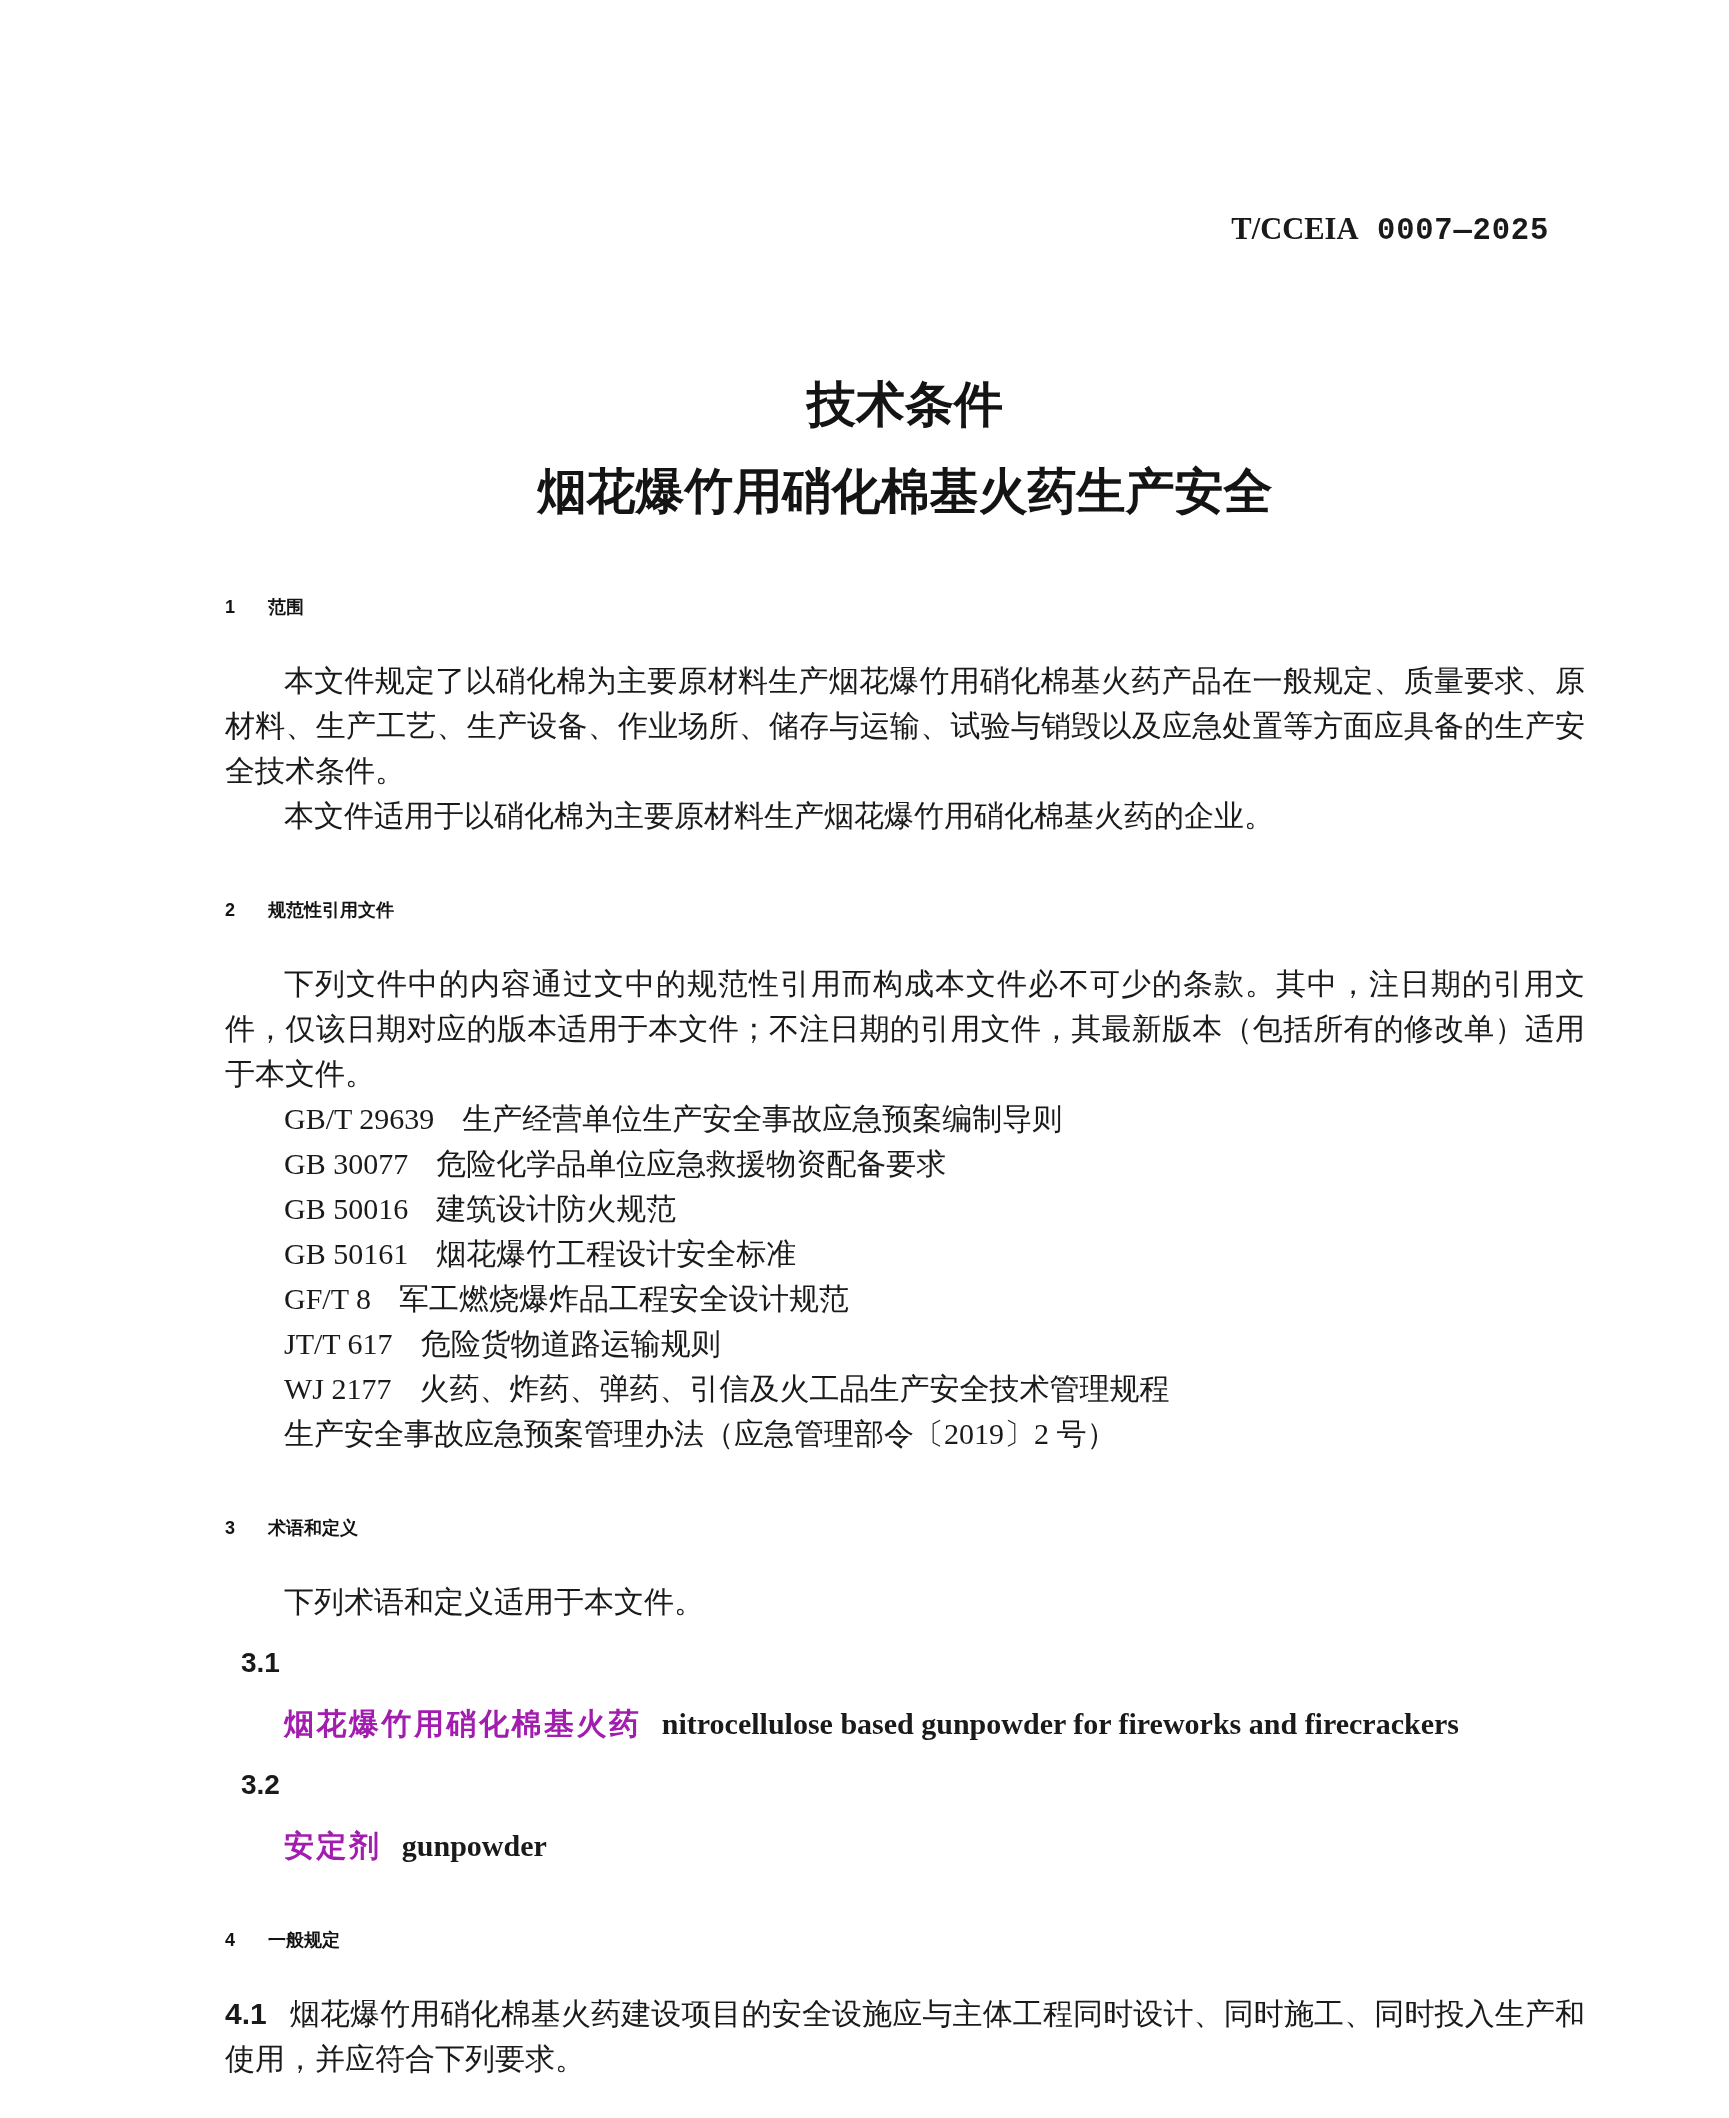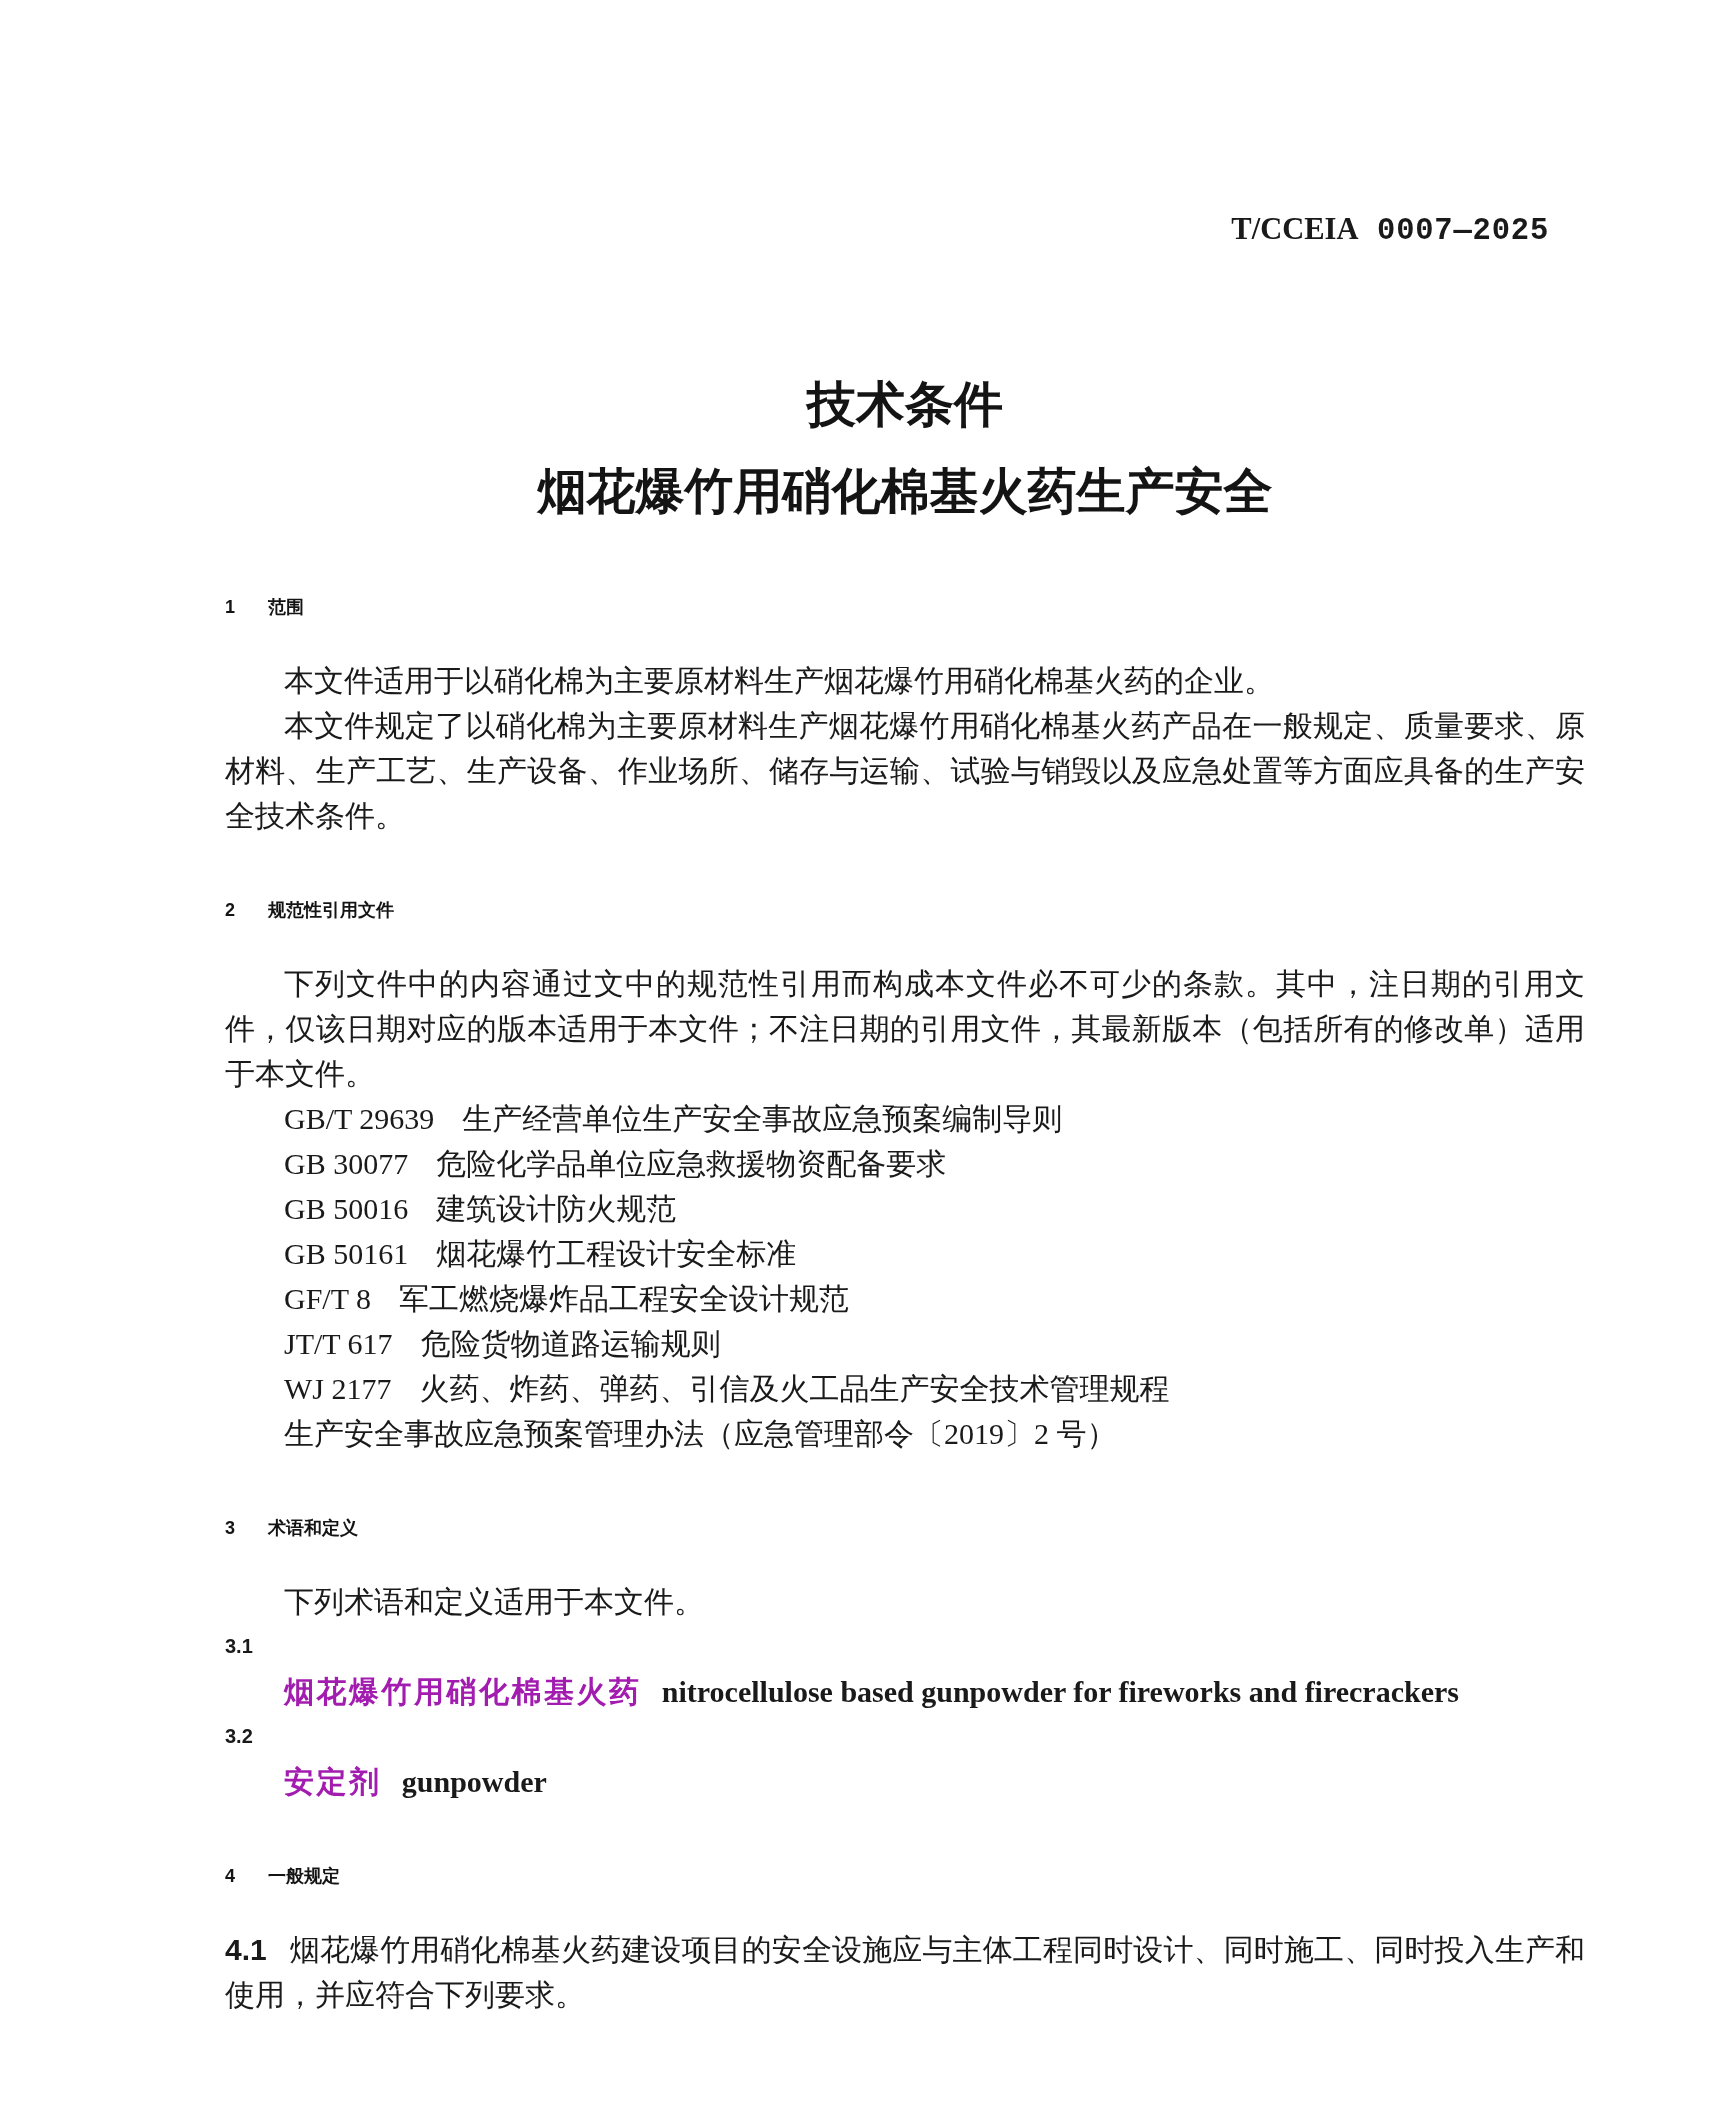--- a/index.html
+++ b/index.html
@@ -72,23 +72,23 @@
     font-size: 30px;
     line-height: 45px;
     padding-left: 59px;
     text-align: left;
   }
   .ref-code { margin-right: 28px; white-space: nowrap; text-align: center; }
   .ref-code:empty { display: none; }
 
   
   .clause-label {
-    margin: 0;
-    font-family: "Liberation Sans", "DejaVu Sans", sans-serif;
-    font-size: 20px;
+    margin: 16px;
+    font-family: "Liberation Sans", "DejaVu Sans", sans-serif;
+    font-size: 28px;
     line-height: 45px;
     font-weight: bold;
   }
 
   
   .term-line {
     margin: 0;
     padding-left: 59px;
     font-size: 30px;
     line-height: 45px;
@@ -129,22 +129,22 @@
 
   <h1 class="doc-title">
     <span class="title-line">技术条件</span>
     <span class="title-line">烟花爆竹用硝化棉基火药生产安全</span>
   </h1>
 
   <section>
     <h2 class="sec-heading">
       <span class="sec-num">1</span><span>范围</span>
     </h2>
+    <p class="para indent">本文件规定了以硝化棉为主要原材料生产烟花爆竹用硝化棉基火药产品在一般规定、质量要求、原材料、生产工艺、生产设备、作业场所、储存与运输、试验与销毁以及应急处置等方面应具备的生产安全技术条件。</p>
     <p class="para indent">本文件适用于以硝化棉为主要原材料生产烟花爆竹用硝化棉基火药的企业。</p>
-    <p class="para indent">本文件规定了以硝化棉为主要原材料生产烟花爆竹用硝化棉基火药产品在一般规定、质量要求、原材料、生产工艺、生产设备、作业场所、储存与运输、试验与销毁以及应急处置等方面应具备的生产安全技术条件。</p>
   </section>
 
   <section>
     <h2 class="sec-heading">
       <span class="sec-num">2</span><span>规范性引用文件</span>
     </h2>
     <p class="para indent">下列文件中的内容通过文中的规范性引用而构成本文件必不可少的条款。其中，注日期的引用文件，仅该日期对应的版本适用于本文件；不注日期的引用文件，其最新版本（包括所有的修改单）适用于本文件。</p>
     <ul class="ref-list">
       <li class="ref-item">
         <span class="ref-code">GB/T 29639</span><span class="ref-title">生产经营单位生产安全事故应急预案编制导则</span>

